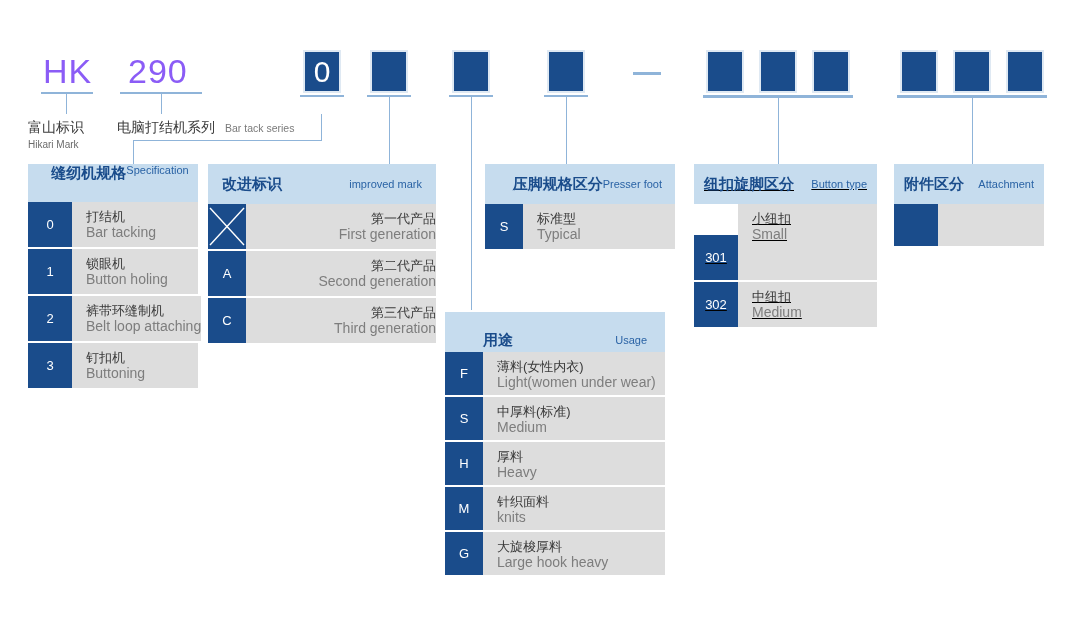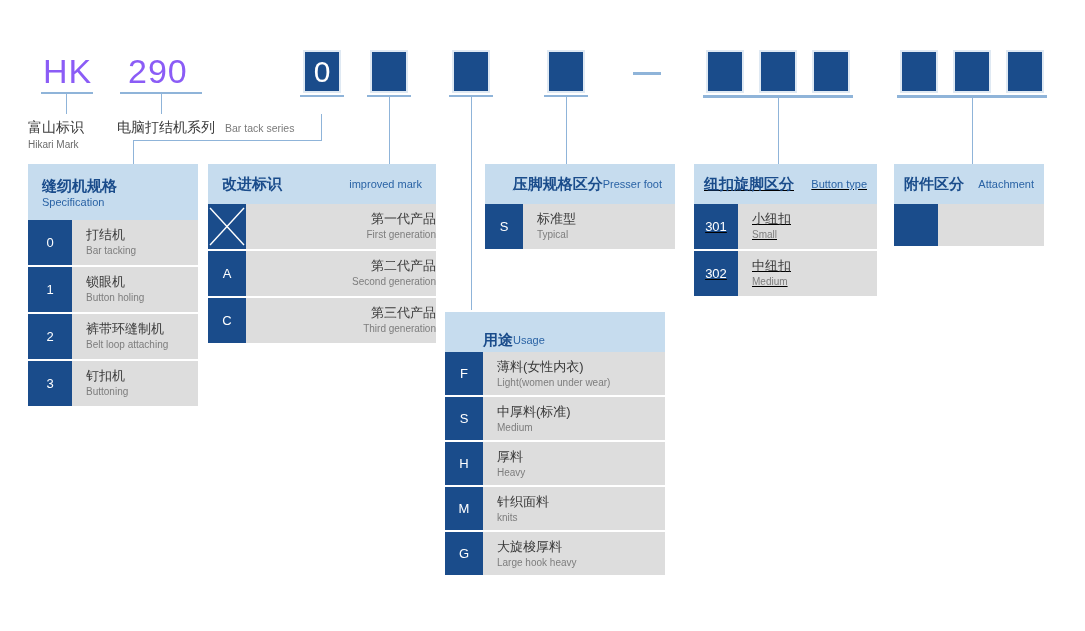--- a/index.html
+++ b/index.html
@@ -48,21 +48,21 @@
   .code{
     background:#1a4c8b;color:#ffffff;display:flex;align-items:center;
     justify-content:center;font-size:13px;box-sizing:border-box;flex:none;
     position:relative;
   }
   .desc{
     background:#dddddd;box-sizing:border-box;flex:1;
     padding:7px 0 6px 14px;
   }
   .d-cn{color:#3a3a3a;font-size:13px;line-height:16px;white-space:nowrap;}
-  .d-en{color:#7d7d7d;font-size:10px;line-height:13px;white-space:nowrap;margin-top:1px;}
+  .d-en{color:#7d7d7d;font-size:14px;line-height:13px;white-space:nowrap;margin-top:1px;}
   .xmark{position:absolute;left:0;top:0;width:100%;height:100%;}
 </style>
 </head>
 <body>
 
 <div>
 
   <div class="code-txt" style="left:43px;top:54px;">HK</div>
   <div class="ul" style="left:41px;top:92px;width:52px;"></div>
   <div class="stem" style="left:66px;top:92px;height:22px;"></div>
@@ -117,21 +117,21 @@
   <div class="vline" style="left:471px;top:97px;height:213px;"></div>
 
   <div class="vline" style="left:566px;top:97px;height:67px;"></div>
 
   <div class="vline" style="left:778px;top:97px;height:67px;"></div>
 
   <div class="vline" style="left:972px;top:97px;height:67px;"></div>
 </div>
 
 <div class="tbl" style="left:28px;top:164px;width:170px;">
-  <div class="thead" style="height:56px;padding-left:14px;flex-direction:column;align-items:flex-start;justify-content:center;text-align:right;">
+  <div class="thead" style="height:38px;padding-left:14px;flex-direction:row;align-items:flex-start;justify-content:center;text-align:right;">
     <div class="t-cn">缝纫机规格</div>
     <div class="t-en">Specification</div>
   </div>
   <div class="row">
     <div class="code" style="width:44px;height:45px;">0</div>
     <div class="desc">
       <div class="d-cn">打结机</div>
       <div class="d-en">Bar tacking</div>
     </div>
   </div>
@@ -204,21 +204,21 @@
     </div>
   </div>
 </div>
 
 <div class="tbl" style="left:694px;top:164px;width:183px;text-decoration:underline;">
   <div class="thead" style="height:40px;padding:0 10px;justify-content:space-between;">
     <div class="t-cn">纽扣旋脚区分</div>
     <div class="t-en">Button type</div>
   </div>
   <div class="row">
-    <div class="code" style="width:44px;height:45px;">301</div>
+    <div class="code" style="width:44px;height:45px;margin-top:31px;">301</div>
     <div class="desc">
       <div class="d-cn">小纽扣</div>
       <div class="d-en">Small</div>
     </div>
   </div>
   <div class="row">
     <div class="code" style="width:44px;height:45px;">302</div>
     <div class="desc">
       <div class="d-cn">中纽扣</div>
       <div class="d-en">Medium</div>
@@ -234,21 +234,21 @@
   <div class="row">
     <div class="code" style="width:44px;height:42px;"></div>
     <div class="desc" style="padding:0;">
       <div class="d-cn"></div>
       <div class="d-en"></div>
     </div>
   </div>
 </div>
 
 <div class="tbl" style="left:445px;top:312px;width:220px;">
-  <div class="thead" style="height:40px;padding:16px 18px 0 38px;">
+  <div class="thead" style="height:40px;padding:16px 18px 0 38px;justify-content:space-between;">
     <div class="t-cn">用途</div>
     <div class="t-en">Usage</div>
   </div>
   <div class="row">
     <div class="code" style="width:38px;height:43px;">F</div>
     <div class="desc">
       <div class="d-cn">薄料(女性内衣)</div>
       <div class="d-en">Light(women under wear)</div>
     </div>
   </div>

